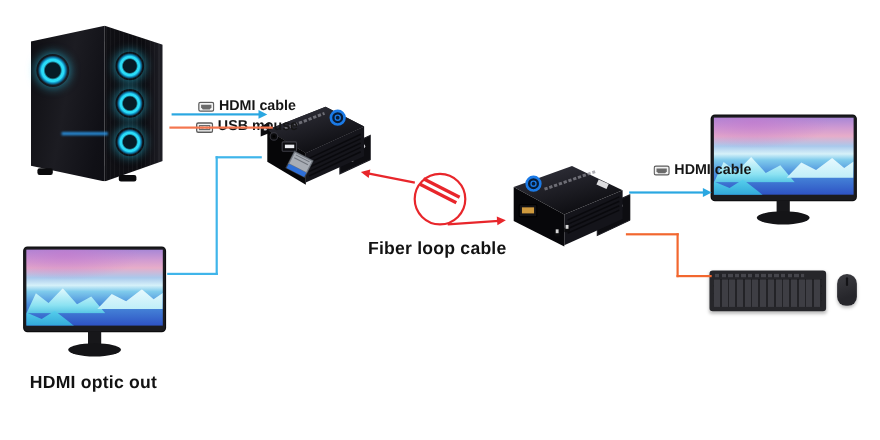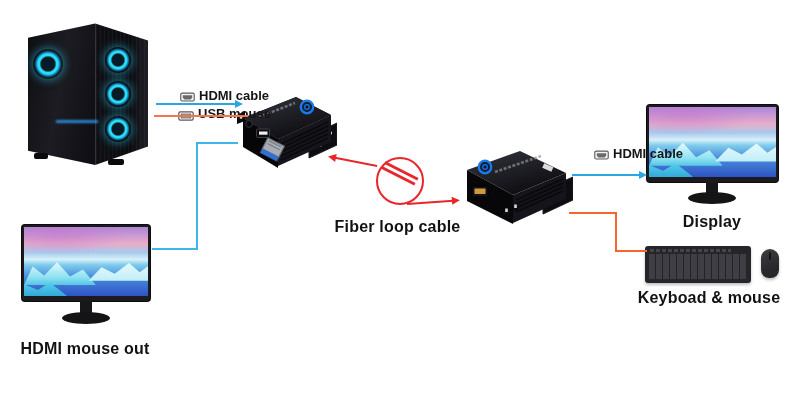--- a/index.html
+++ b/index.html
@@ -81,39 +81,37 @@
 
   <div class="monitor" style="left:22px;top:225px;width:124px;height:69px;">
     <div class="screen">
       <div class="berg berg1"></div>
       <div class="berg berg2"></div>
       <div class="berg berg3"></div>
     </div>
   </div>
   <div class="neck" style="left:80px;top:301px;height:13px;"></div>
   <div class="base" style="left:62px;top:312px;width:48px;"></div>
-  <div class="biglabel" style="left:10px;top:340px;width:150px;">HDMI mouse out</div>
+  <div class="biglabel" style="left:10px;top:340px;width:150px;">HDMI optic out</div>
 
   <div class="monitor" style="left:647px;top:105px;width:127px;height:70px;">
     <div class="screen">
       <div class="berg berg1"></div>
       <div class="berg berg2"></div>
       <div class="berg berg3"></div>
     </div>
   </div>
   <div class="neck" style="left:706px;top:182px;height:12px;"></div>
   <div class="base" style="left:688px;top:192px;width:48px;"></div>
-  <div class="biglabel" style="left:647px;top:213px;width:130px;">Display</div>
 
   <div class="keyboard">
     <div class="fnrow"></div>
     <div class="keys"></div>
   </div>
   <div class="mouse"></div>
-  <div class="biglabel" style="left:625px;top:289px;width:168px;">Keyboad &amp; mouse</div>
 
   <svg class="abs" style="left:233px;top:90px;" width="104" height="84" viewBox="0 0 104 84">
     <polygon points="4,25 12,21 12,31 4,34" fill="#0b0b0e"></polygon>
     <ellipse cx="8" cy="27.5" rx="1.6" ry="1.2" fill="#d9d9dd"></ellipse>
     <polygon points="76,46 104,33 104,55 76,68" fill="#0d0d11" stroke="#1d1d23" stroke-width="1"></polygon>
     <ellipse cx="96" cy="43" rx="3" ry="2.1" fill="#e4e4e8"></ellipse>
     <ellipse cx="86" cy="55" rx="3" ry="2.1" fill="#e4e4e8"></ellipse>
     <polygon points="10,28 63,7 98,25 45,49" fill="#1c1c23"></polygon>
     <polygon points="10,28 63,7 98,25 45,49" fill="url(#tTop)"></polygon>
     <polygon points="10,28 45,49 45,78 10,57" fill="#060608"></polygon>

